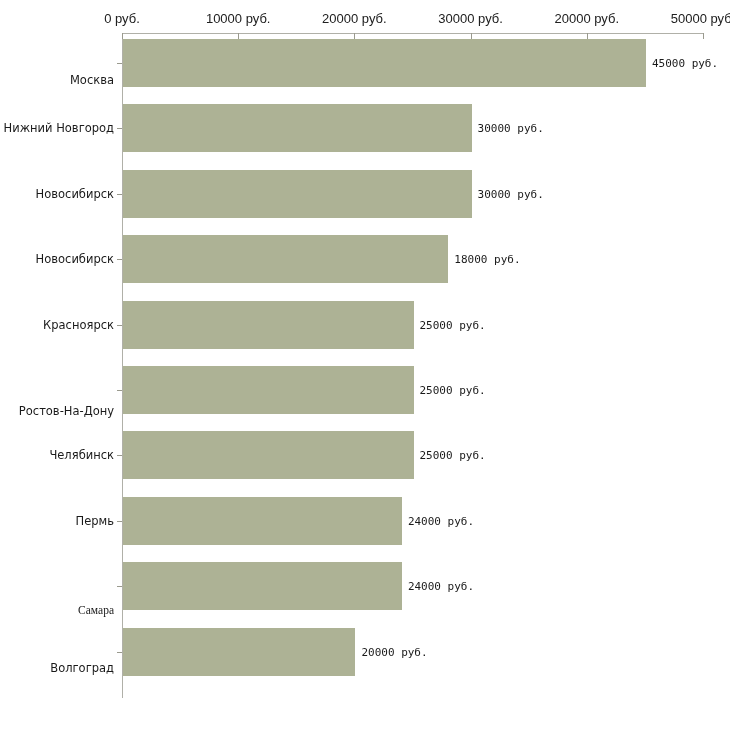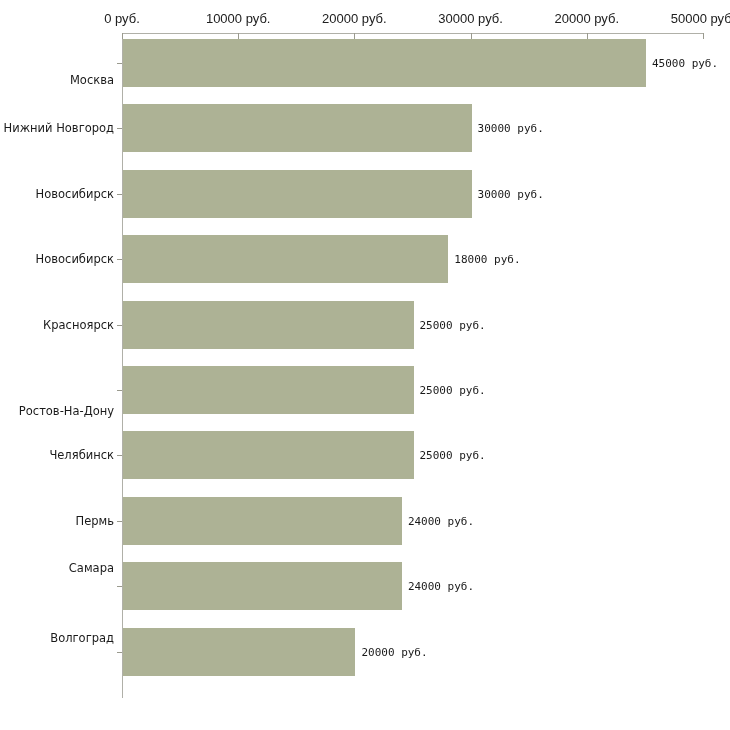--- a/index.html
+++ b/index.html
@@ -134,23 +134,23 @@
         <div class="ytick-label" style="top: 259.2px;">Новосибирск</div>
         <div class="ytick" style="top: 324.6px;"></div>
         <div class="ytick-label" style="top: 324.6px;">Красноярск</div>
         <div class="ytick" style="top: 390px;"></div>
         <div class="ytick-label" style="top: 378px; margin-top: 33px;">Ростов-На-Дону</div>
         <div class="ytick" style="top: 455.4px;"></div>
         <div class="ytick-label" style="top: 455.4px;">Челябинск</div>
         <div class="ytick" style="top: 520.8px;"></div>
         <div class="ytick-label" style="top: 520.8px; padding-left: 44px;">Пермь</div>
         <div class="ytick" style="top: 586.2px;"></div>
-        <div class="ytick-label" style="top: 568px;">Самара</div>
+        <div class="ytick-label" style="top: 610px; font-family: Liberation Serif, serif;">Самара</div>
         <div class="ytick" style="top: 651.6px;"></div>
-        <div class="ytick-label" style="top: 638px; text-align: right;">Волгоград</div>
+        <div class="ytick-label" style="top: 668px; text-align: right;">Волгоград</div>
       </div>
     <div id="bars-layer">
         <div class="bar" title="Москва — 45000 руб." style="top: 39px; height: 48px; width: 522.9px; background: rgb(173, 178, 149);"></div>
         <div class="bar-value" style="left: 651.9px; top: 63px;">45000 руб.</div>
         <div class="bar" title="Нижний Новгород — 30000 руб." style="top: 104.4px; height: 48px; width: 348.6px; background: rgb(173, 178, 149);"></div>
         <div class="bar-value" style="left: 477.6px; top: 128.4px;">30000 руб.</div>
         <div class="bar" title="Новосибирск — 30000 руб." style="top: 169.8px; height: 48px; width: 348.6px; background: rgb(173, 178, 149);"></div>
         <div class="bar-value" style="left: 477.6px; top: 193.8px;">30000 руб.</div>
         <div class="bar" title="Екатеринбург — 28000 руб." style="top: 235.2px; height: 48px; width: 325.36px; background: rgb(173, 178, 149);"></div>
         <div class="bar-value" style="left: 454.36px; top: 259.2px;">18000 руб.</div>

